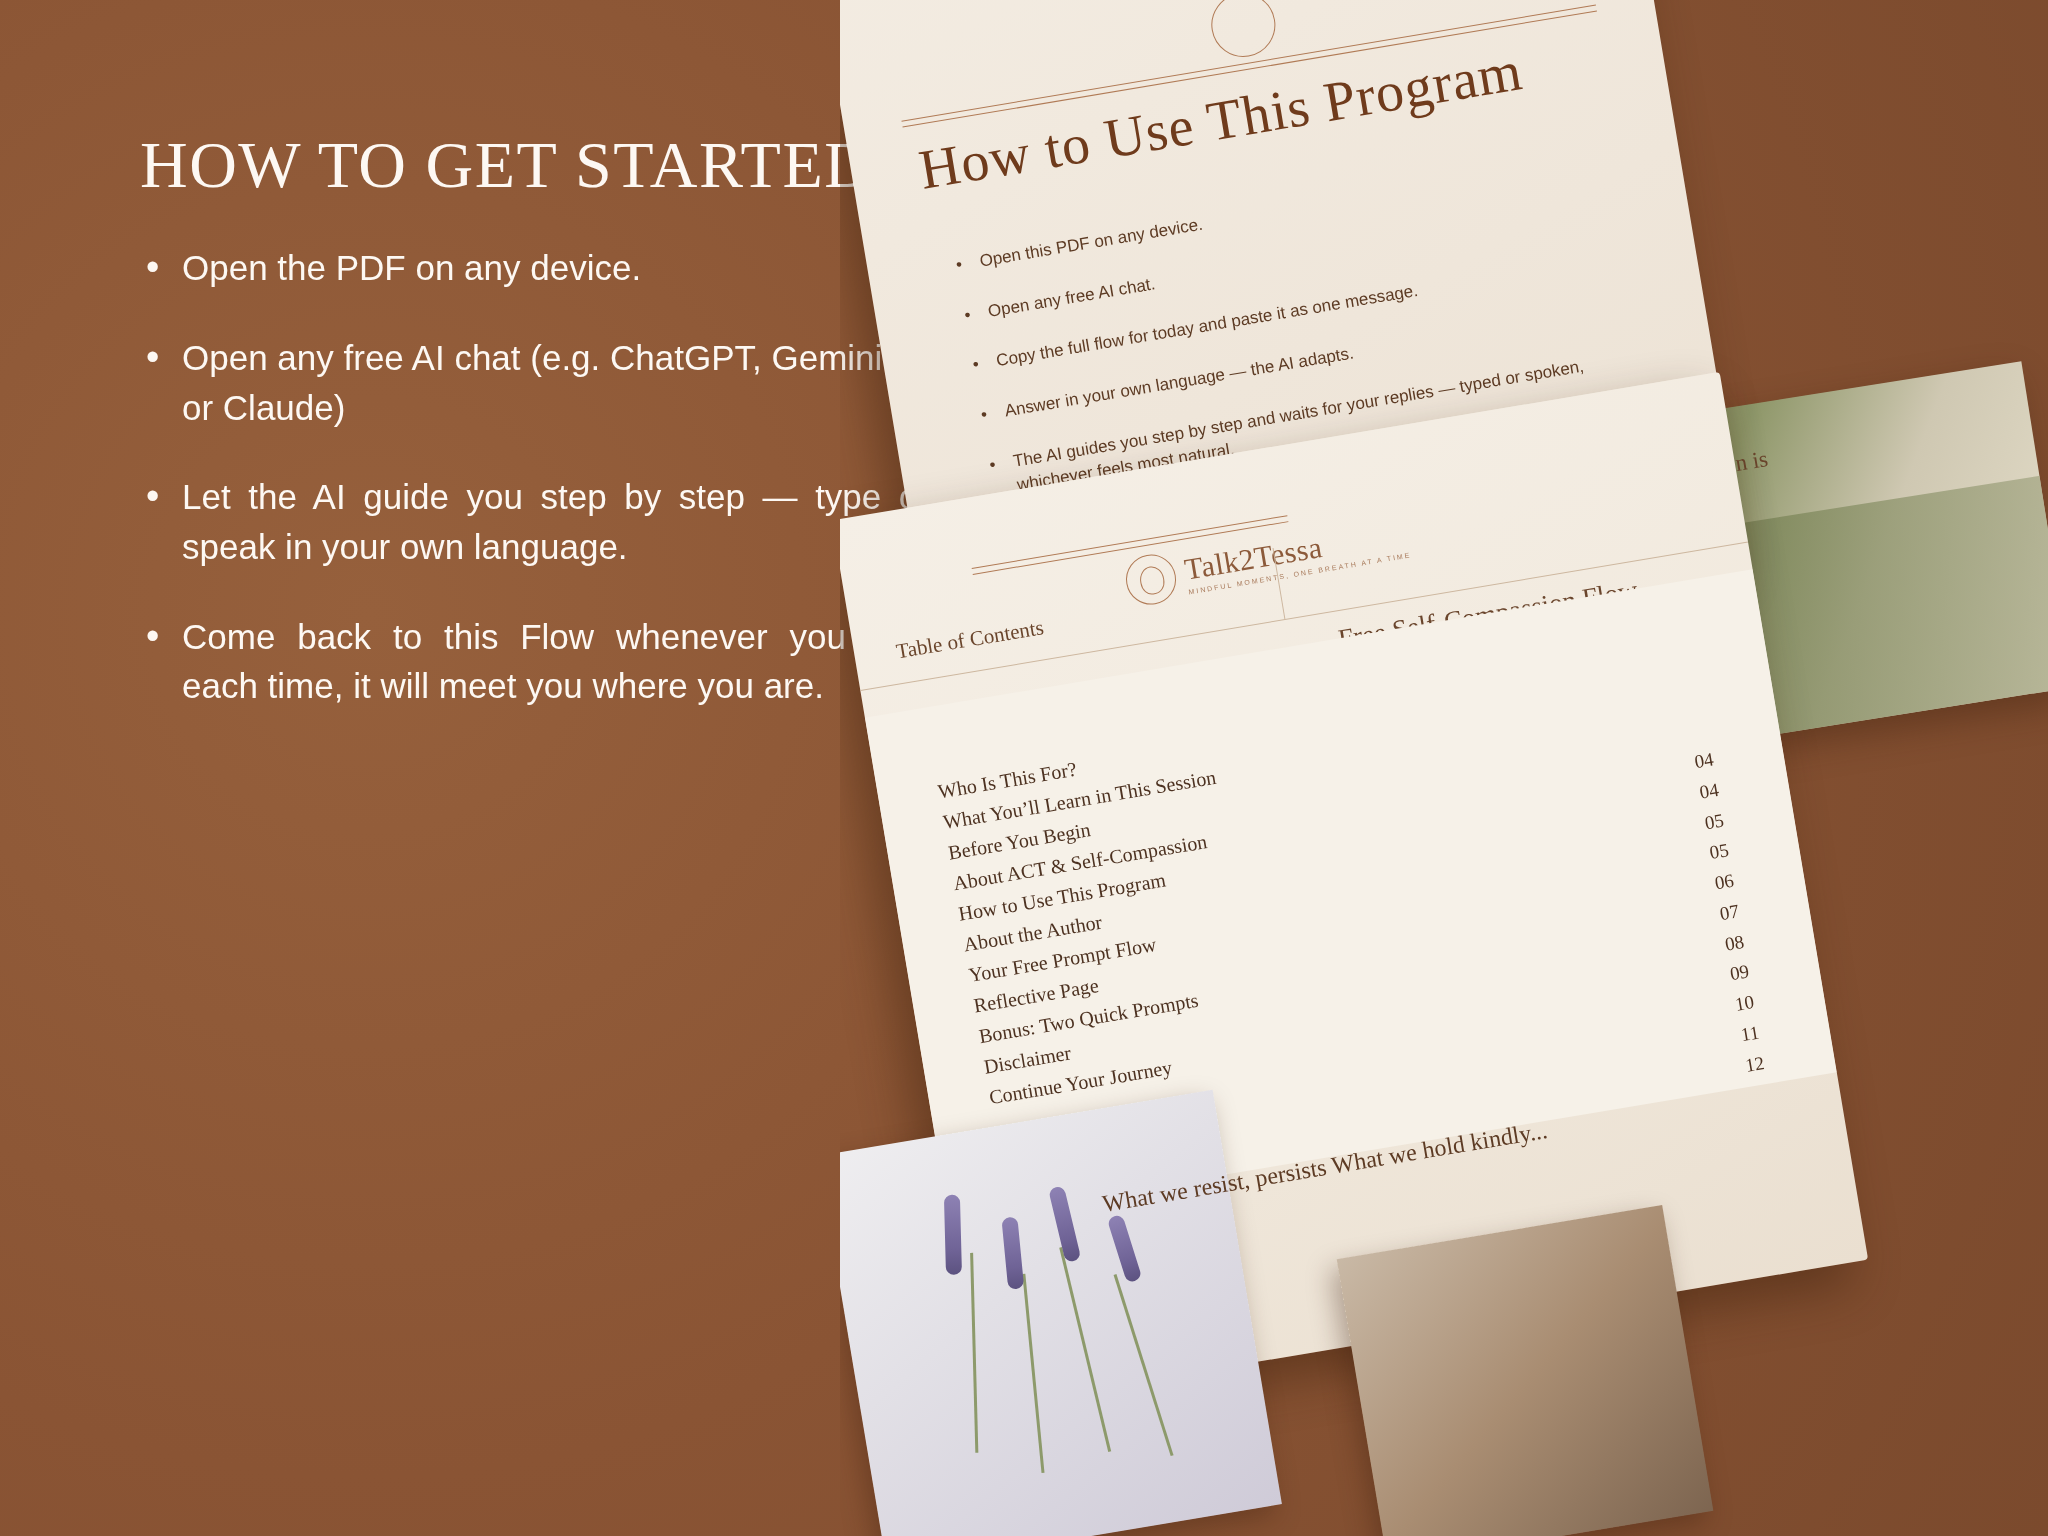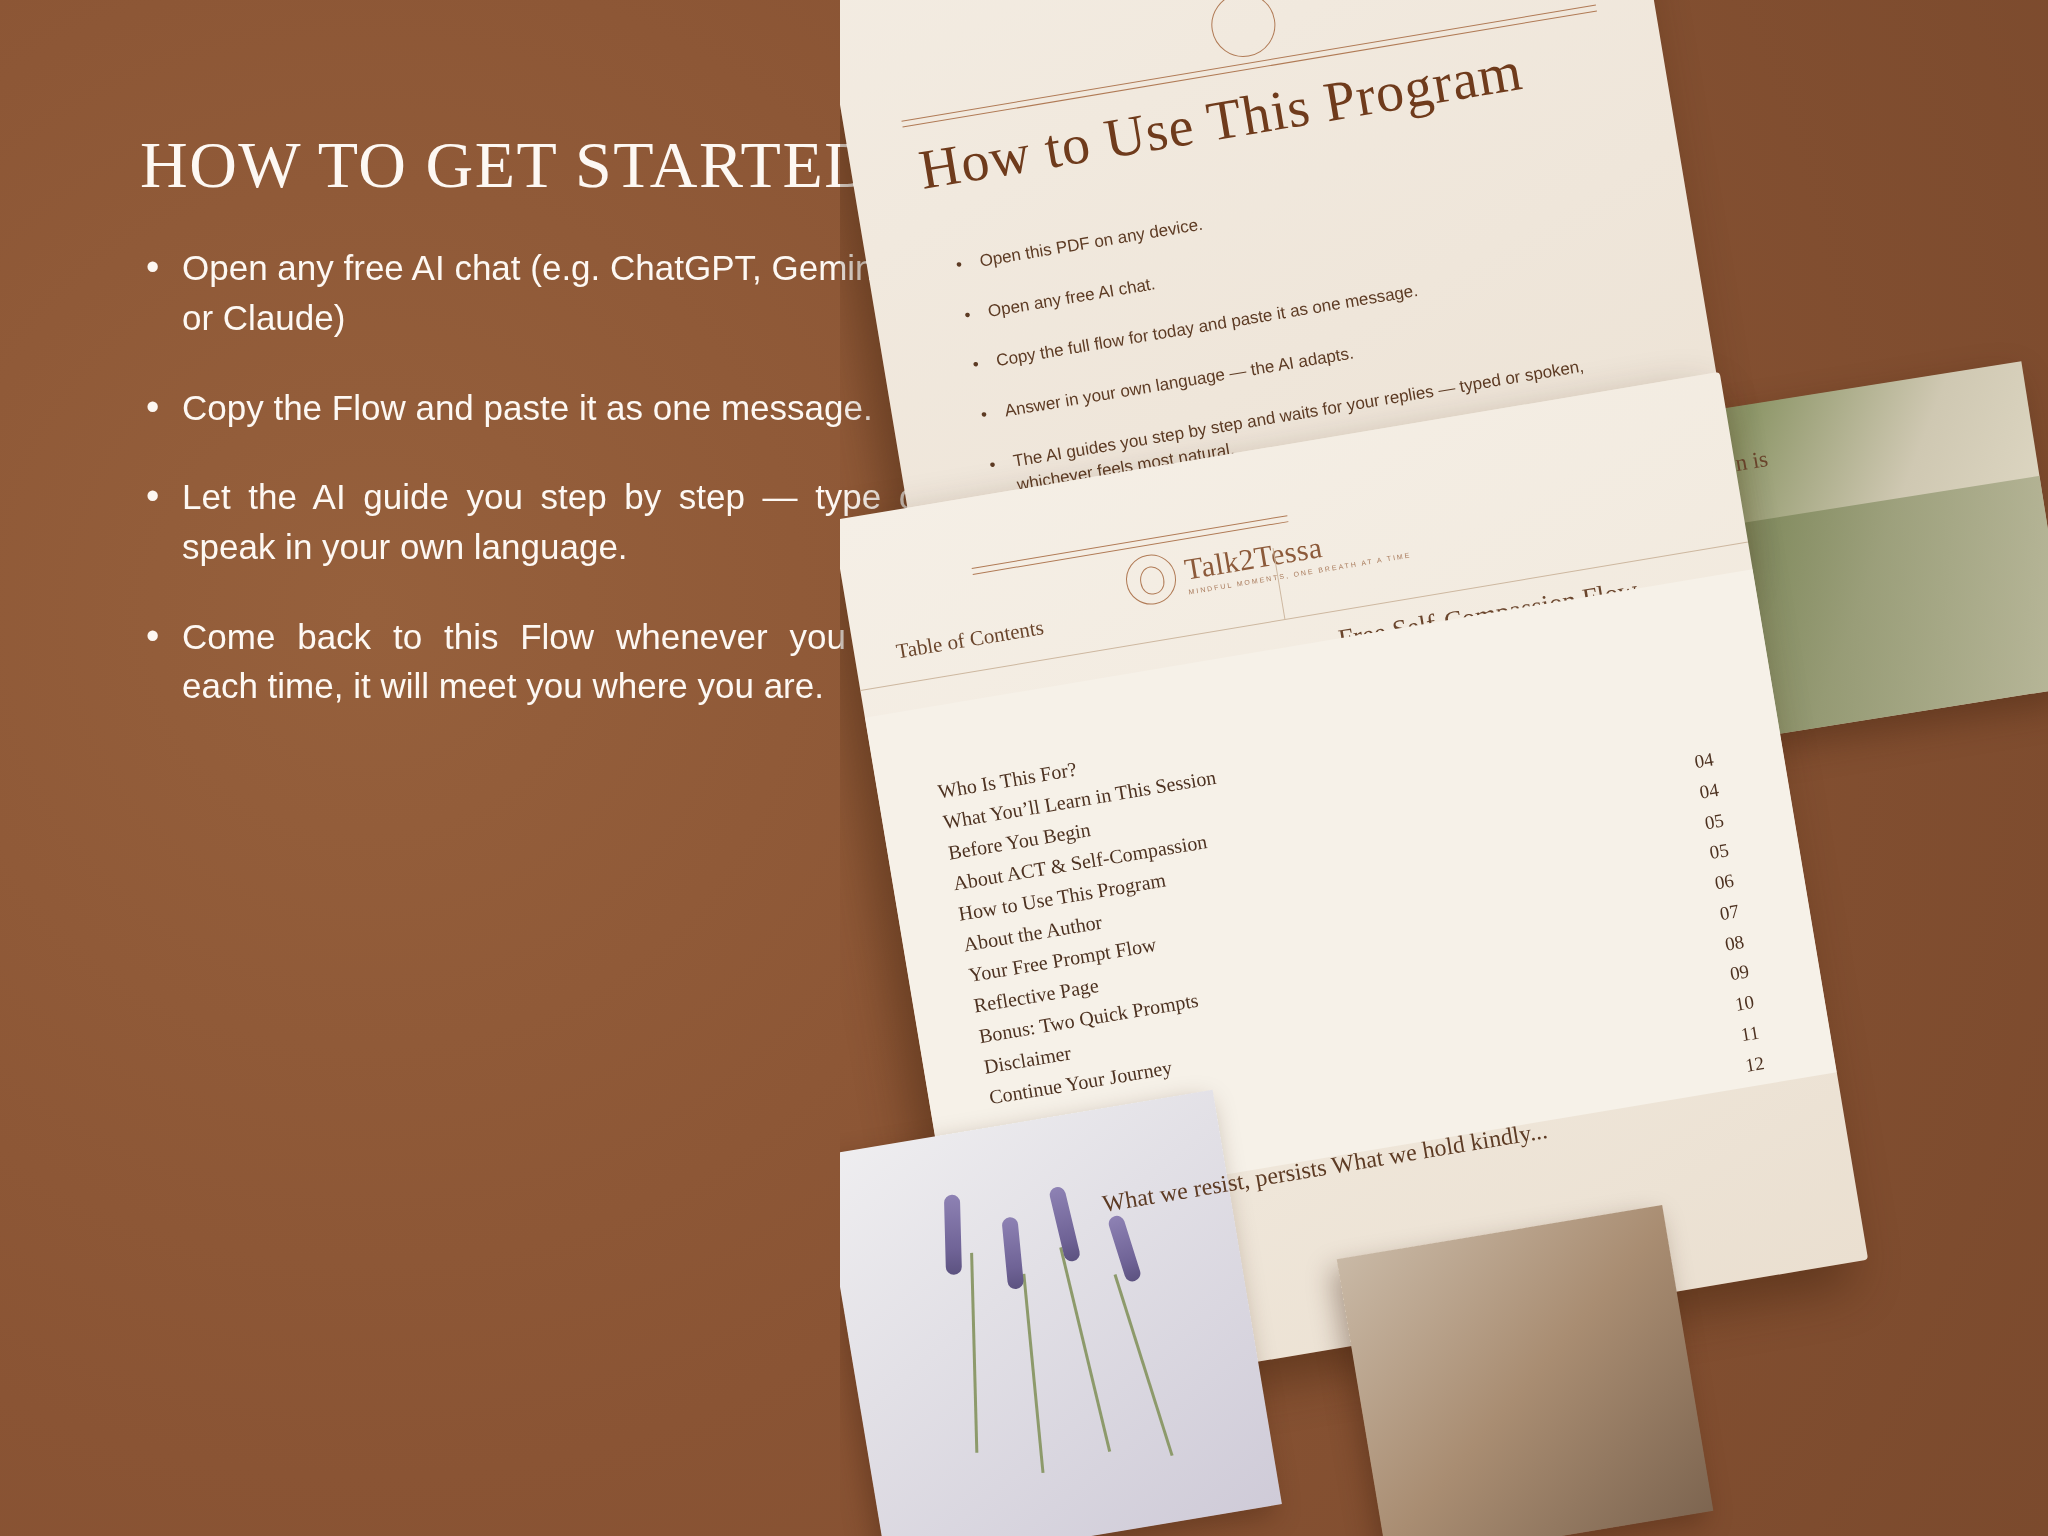--- a/index.html
+++ b/index.html
@@ -356,22 +356,22 @@
   }
 </style>
 </head>
 <body>
 
 <div class="bg"></div>
 
 <div class="left-col">
   <h1 class="headline">HOW TO GET STARTED:</h1>
   <ul class="steps">
+    <li class="no-justify">Open the PDF on any device.</li>
     <li class="no-justify">Open any free AI chat (e.g. ChatGPT, Gemini, or Claude)</li>
-    <li>Copy the Flow and paste it as one message.</li>
     <li>Let the AI guide you step by step — type or speak in your own language.</li>
     <li>Come back to this Flow whenever you like; each time, it will meet you where you are.</li>
   </ul>
 </div>
 
 <div class="mock-area">
 
   <div class="photo-woman"></div>
 
   <div class="page page-how">

